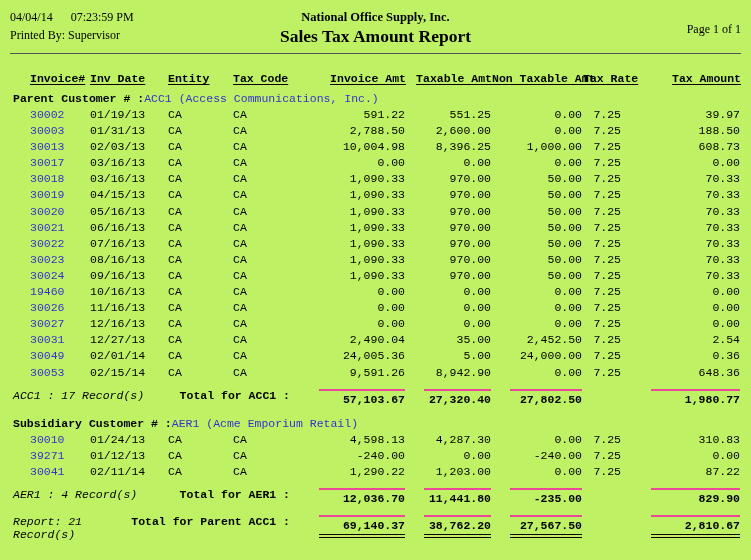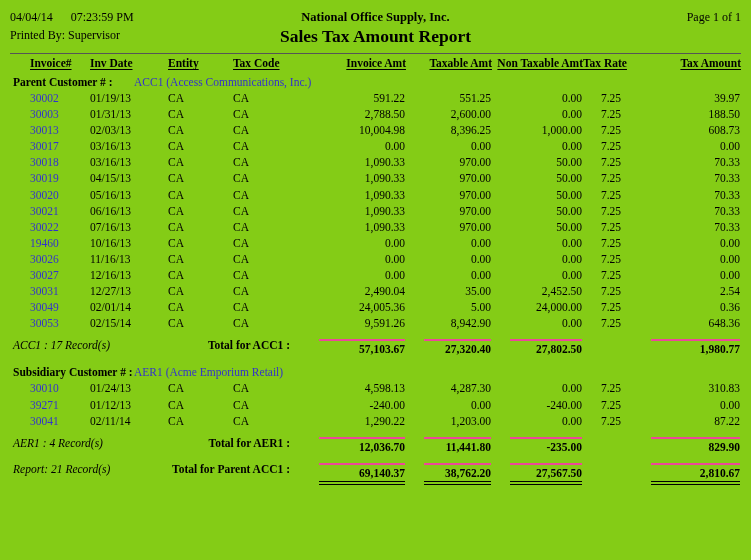--- a/index.html
+++ b/index.html
@@ -1,32 +1,32 @@
 <!DOCTYPE html>
 <html style="--link: #3333CC;"><head>
 <meta charset="utf-8">
 <style>
   html, body { margin: 0; padding: 0; background: #ffffff; }
   .page {
-    width: 751px; height: 560px; background: #84cc16; box-sizing: border-box;
+    width: 751px; height: 560px; background: #bef264; box-sizing: border-box;
     padding: 8px 10px 0 10px; overflow: hidden; position: relative;
     font-family: "Liberation Serif", serif; color: #000;
   }
   
   .report-header { display: grid; grid-template-columns: 185px 1fr 185px; align-items: start; }
   .hdr-left { font-size: 12px; line-height: 18px; }
   .hdr-datetime span.date { margin-right: 18px; }
   .hdr-center { text-align: center; }
   .company { font-weight: bold; font-size: 12.5px; line-height: 16px; padding-top: 1px; }
   .title   { font-weight: bold; font-size: 17.5px; line-height: 23px; }
-  .hdr-right { text-align: right; font-size: 12px; line-height: 18px; }
+  .hdr-right { text-align: right; font-size: 12px; line-height: 18px; margin-top: 12px; }
   .rule { border-bottom: 1.5px solid #555; margin-top: 5px; }
 
   
-  table.report { border-collapse: collapse; table-layout: fixed; width: 731px; margin-top: 0; font-size: 11.5px; }
+  table.report { border-collapse: collapse; table-layout: fixed; width: 731px; margin-top: 15px; font-size: 11.5px; font-family: Liberation Mono, monospace; }
   col.c1 { width: 75px; }  col.c2 { width: 75px; }  col.c3 { width: 65px; }
   col.c4 { width: 70px; }  col.c5 { width: 111px; } col.c6 { width: 86px; }
   col.c7 { width: 91px; }  col.c8 { width: 50px; }  col.c9 { width: 108px; }
 
   th { font-weight: bold; text-decoration: underline; text-underline-offset: 2px;
        padding: 3px 0 4px 0; white-space: nowrap; font-size: 11.5px; }
   th:nth-child(1), td:nth-child(1) { text-align: left; padding-left: 20px; }
   th:nth-child(2), td:nth-child(2) { text-align: left; padding-left: 5px; }
   th:nth-child(3), td:nth-child(3) { text-align: left; padding-left: 8px; }
   th:nth-child(4), td:nth-child(4) { text-align: left; padding-left: 8px; }
@@ -192,20 +192,42 @@
           <td>07/16/13</td>
           <td>CA</td>
           <td>CA</td>
           <td>1,090.33</td>
           <td>970.00</td>
           <td>50.00</td>
           <td>7.25</td>
           <td>70.33</td>
         </tr>
         <tr class="data-row">
+          <td><span class="link">30023</span></td>
+          <td>08/16/13</td>
+          <td>CA</td>
+          <td>CA</td>
+          <td>1,090.33</td>
+          <td>970.00</td>
+          <td>50.00</td>
+          <td>7.25</td>
+          <td>70.33</td>
+        </tr>
+        <tr class="data-row">
+          <td><span class="link">30024</span></td>
+          <td>09/16/13</td>
+          <td>CA</td>
+          <td>CA</td>
+          <td>1,090.33</td>
+          <td>970.00</td>
+          <td>50.00</td>
+          <td>7.25</td>
+          <td>70.33</td>
+        </tr>
+        <tr class="data-row">
           <td><span class="link">19460</span></td>
           <td>10/16/13</td>
           <td>CA</td>
           <td>CA</td>
           <td>0.00</td>
           <td>0.00</td>
           <td>0.00</td>
           <td>7.25</td>
           <td>0.00</td>
         </tr>

